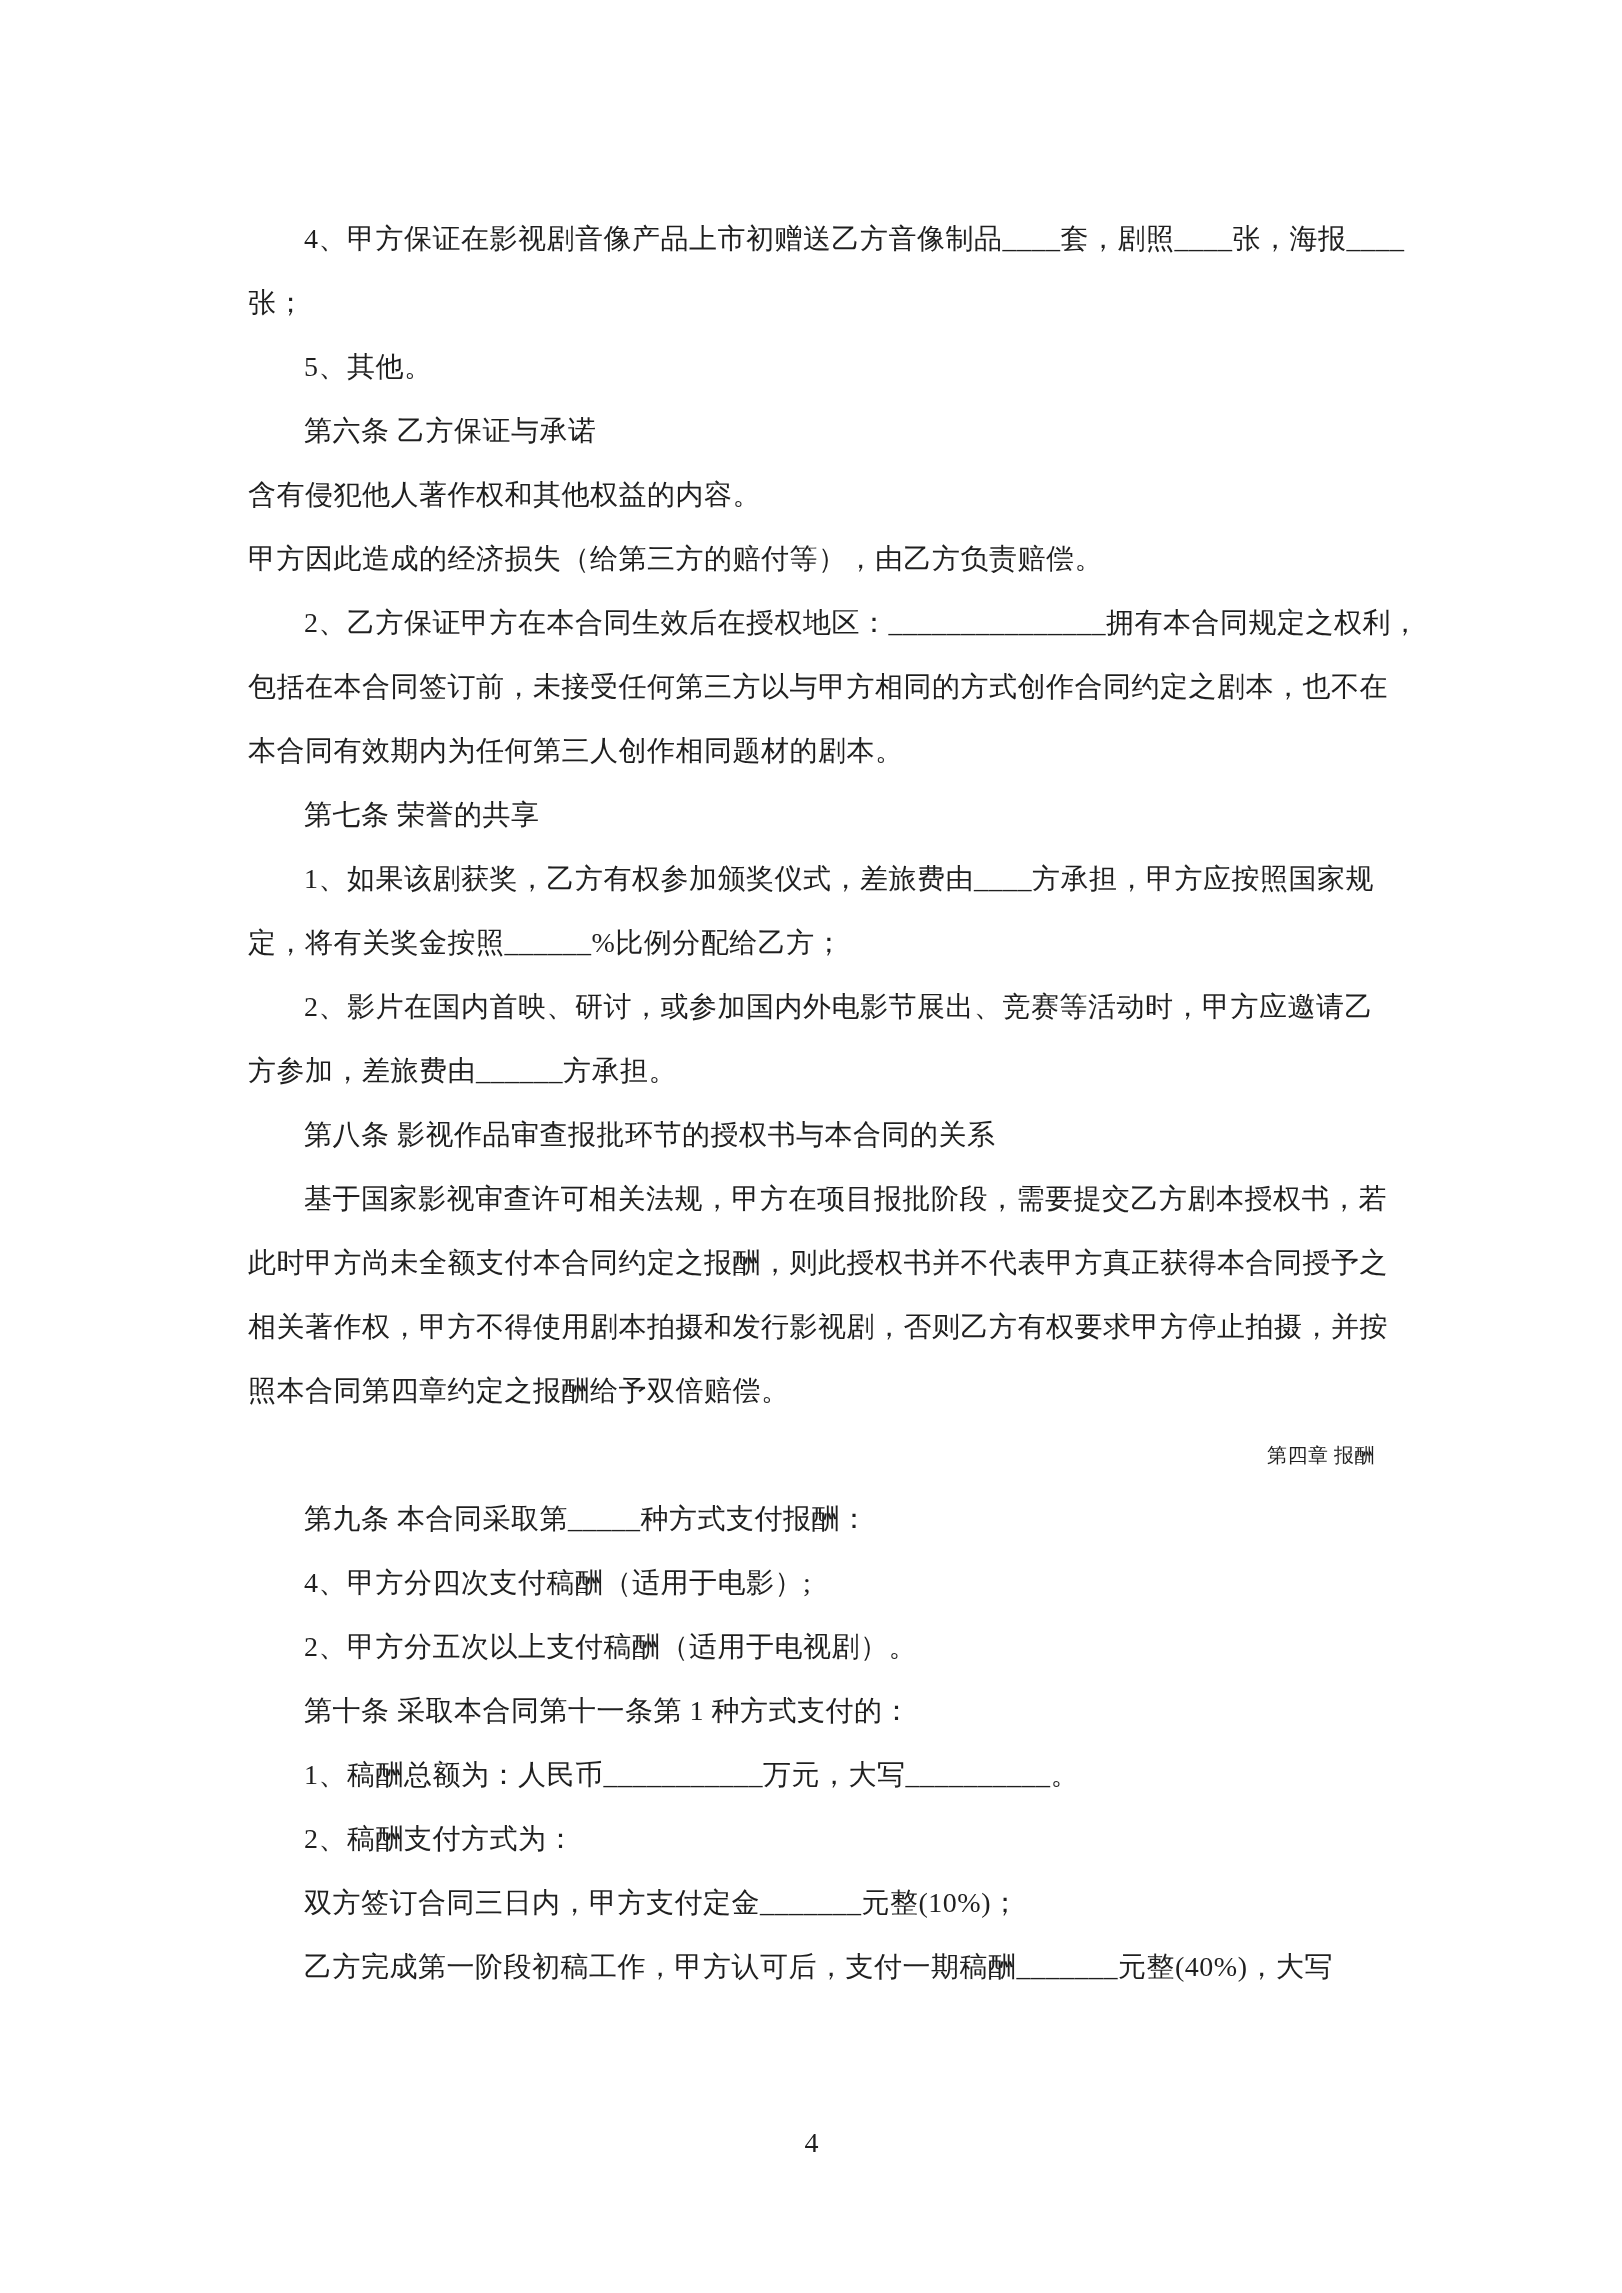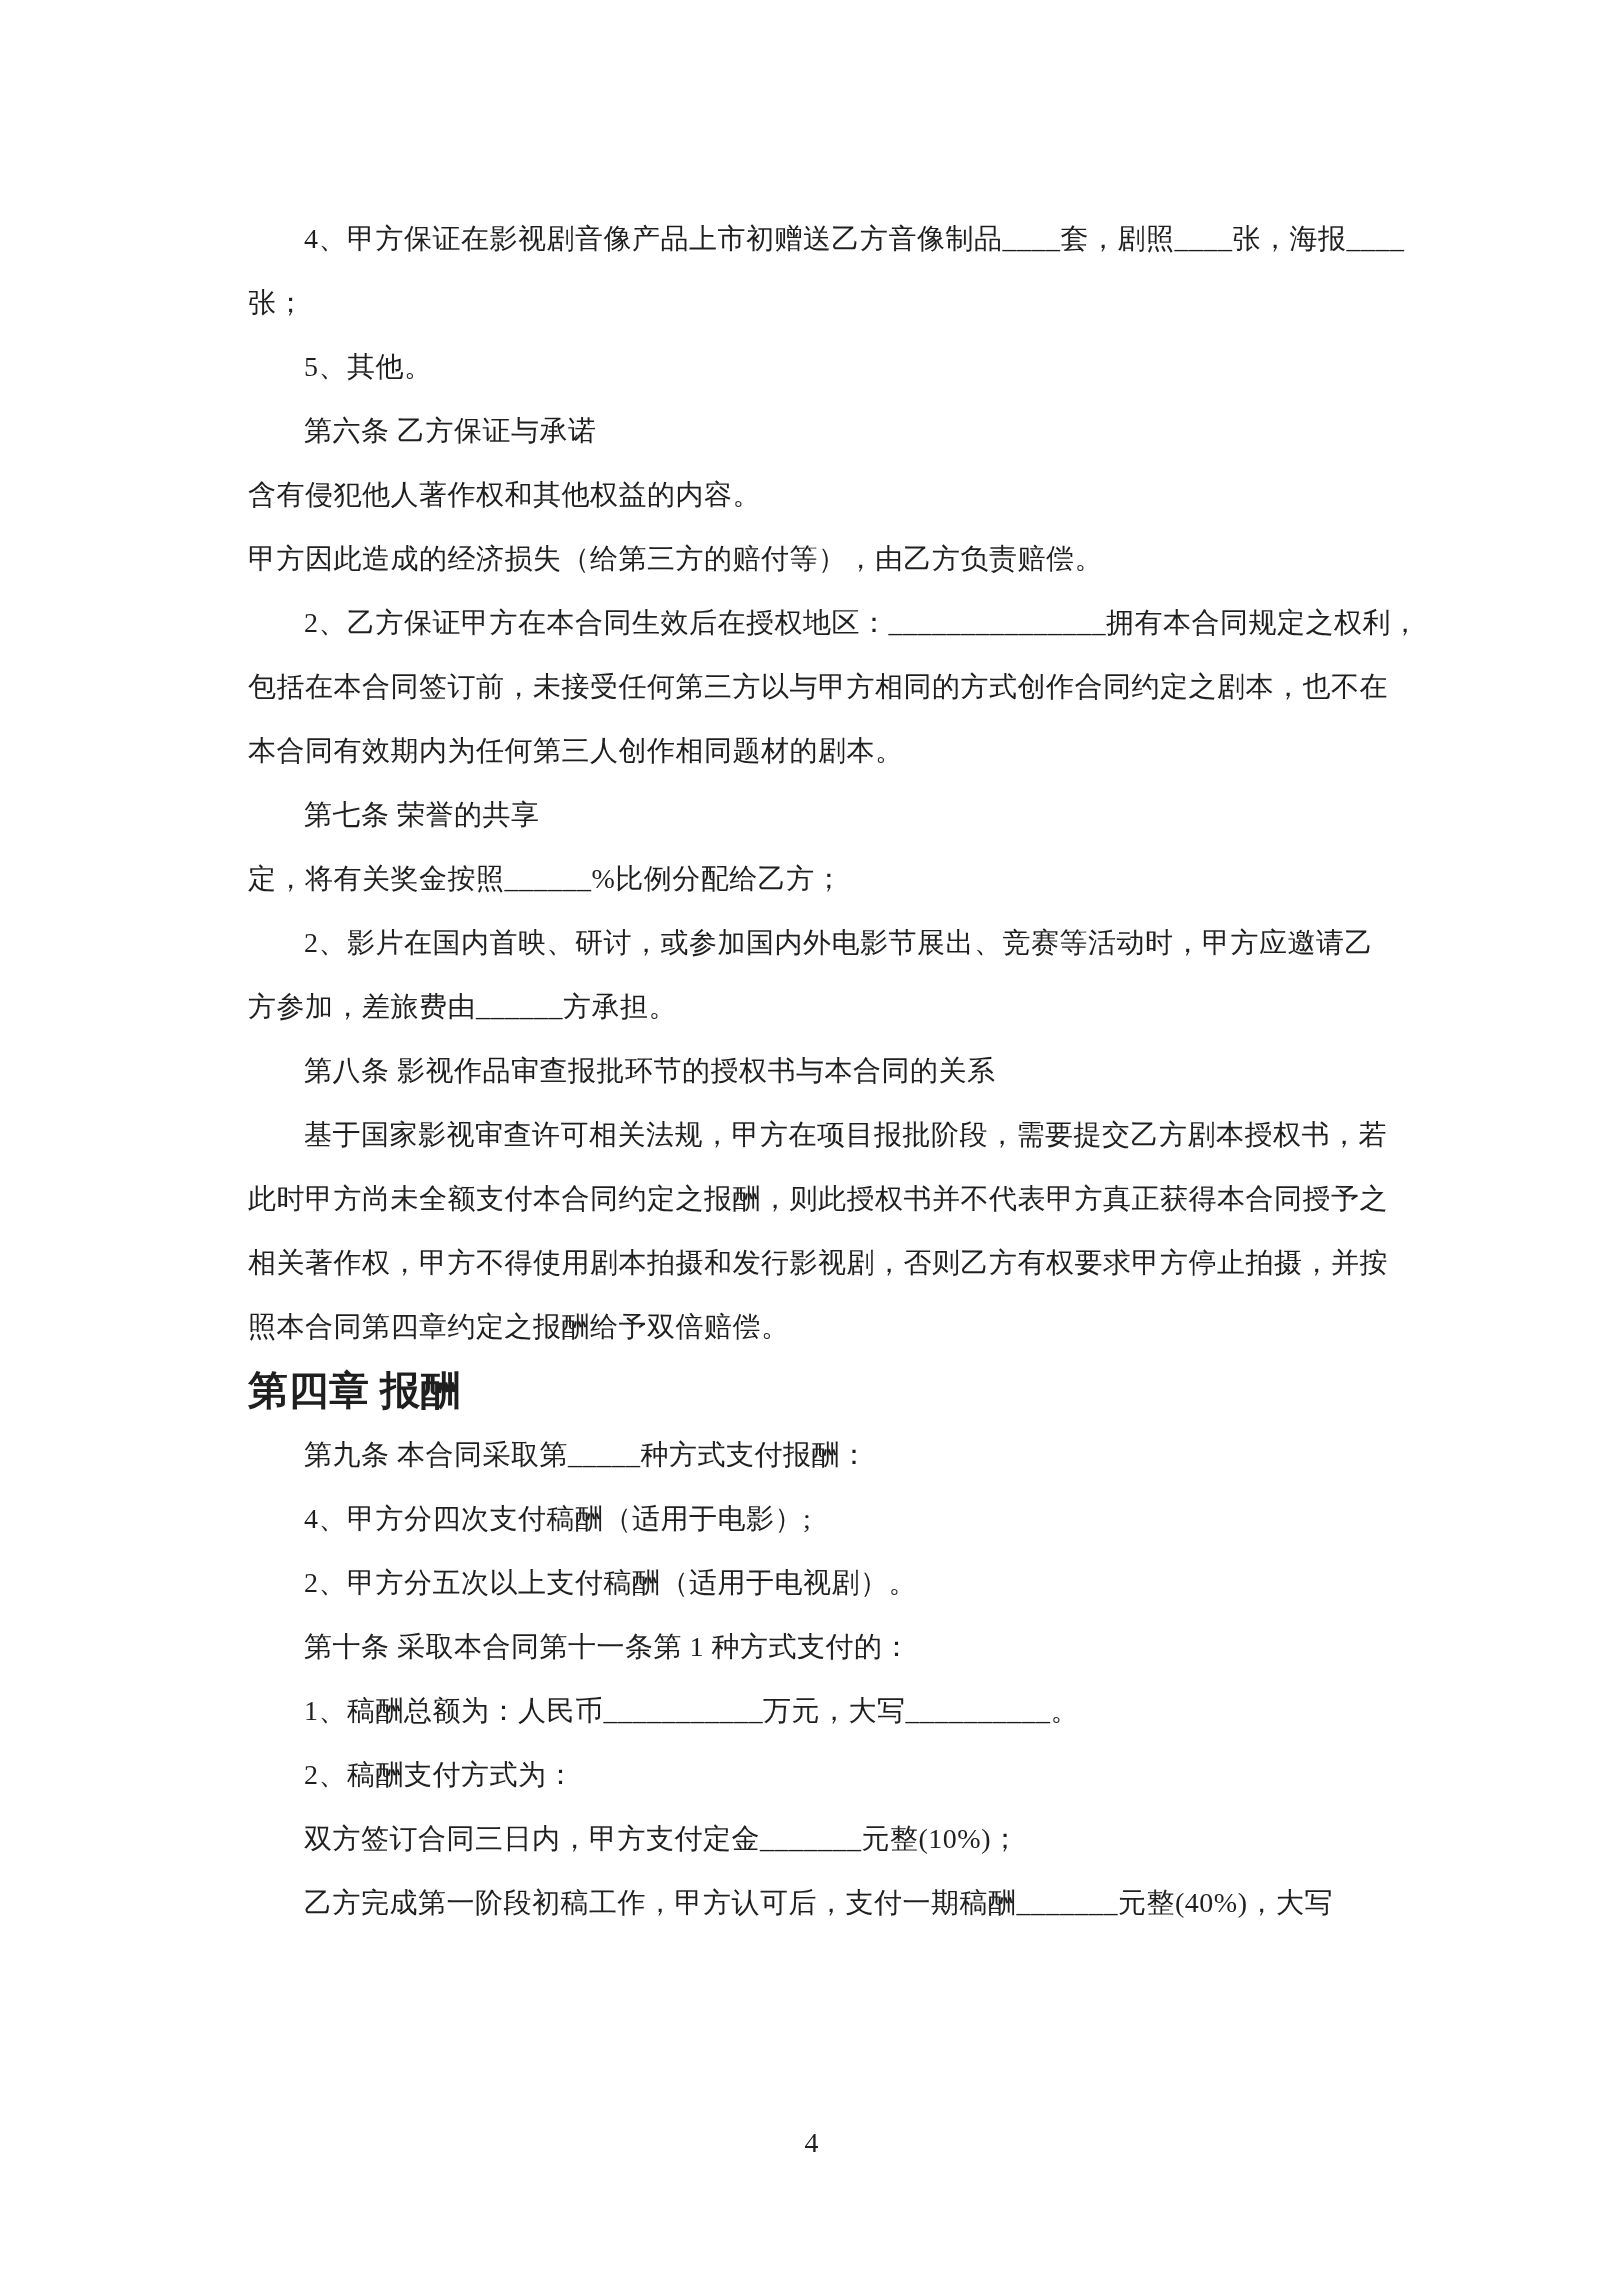--- a/index.html
+++ b/index.html
@@ -30,23 +30,23 @@
     letter-spacing: 0.5px;
   }
   .line.indent {
     padding-left: 56px;
   }
   .line.flush {
     padding-left: 0;
   }
   .line.chapter {
     padding-left: 0;
-    text-align: left;
-    font-weight: bold;
-    font-size: 40px;
+    text-align: right;
+    font-weight: normal;
+    font-size: 20px;
   }
   .page-number {
     position: absolute;
     left: 0;
     top: 2126px;
     width: 100%;
     text-align: center;
     font-size: 28px;
     line-height: 33px;
     color: #1f1f1f;
@@ -60,20 +60,21 @@
       <div class="line indent">4、甲方保证在影视剧音像产品上市初赠送乙方音像制品____套，剧照____张，海报____</div>
       <div class="line flush">张；</div>
       <div class="line indent">5、其他。</div>
       <div class="line indent">第六条 乙方保证与承诺</div>
       <div class="line flush">含有侵犯他人著作权和其他权益的内容。</div>
       <div class="line flush">甲方因此造成的经济损失（给第三方的赔付等），由乙方负责赔偿。</div>
       <div class="line indent">2、乙方保证甲方在本合同生效后在授权地区：_______________拥有本合同规定之权利，</div>
       <div class="line flush">包括在本合同签订前，未接受任何第三方以与甲方相同的方式创作合同约定之剧本，也不在</div>
       <div class="line flush">本合同有效期内为任何第三人创作相同题材的剧本。</div>
       <div class="line indent">第七条 荣誉的共享</div>
+      <div class="line indent">1、如果该剧获奖，乙方有权参加颁奖仪式，差旅费由____方承担，甲方应按照国家规</div>
       <div class="line flush">定，将有关奖金按照______%比例分配给乙方；</div>
       <div class="line indent">2、影片在国内首映、研讨，或参加国内外电影节展出、竞赛等活动时，甲方应邀请乙</div>
       <div class="line flush">方参加，差旅费由______方承担。</div>
       <div class="line indent">第八条 影视作品审查报批环节的授权书与本合同的关系</div>
       <div class="line indent">基于国家影视审查许可相关法规，甲方在项目报批阶段，需要提交乙方剧本授权书，若</div>
       <div class="line flush">此时甲方尚未全额支付本合同约定之报酬，则此授权书并不代表甲方真正获得本合同授予之</div>
       <div class="line flush">相关著作权，甲方不得使用剧本拍摄和发行影视剧，否则乙方有权要求甲方停止拍摄，并按</div>
       <div class="line flush">照本合同第四章约定之报酬给予双倍赔偿。</div>
       <div class="line chapter">第四章 报酬</div>
       <div class="line indent">第九条 本合同采取第_____种方式支付报酬：</div>

